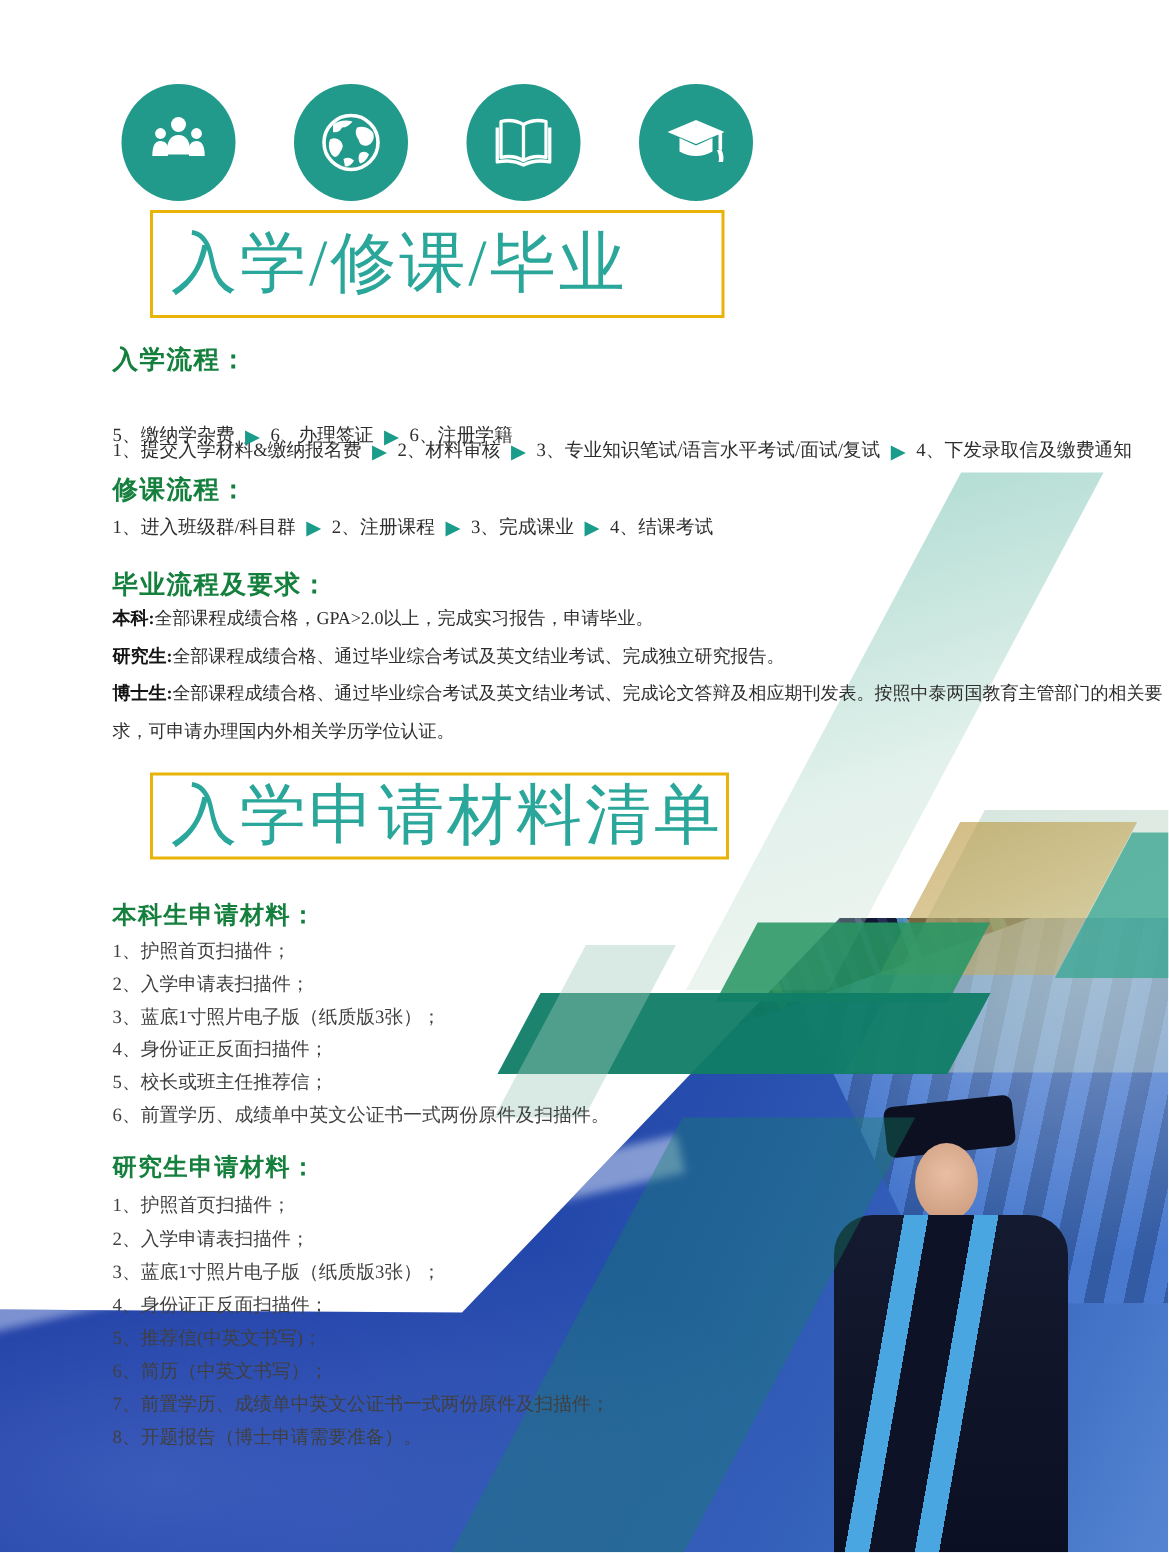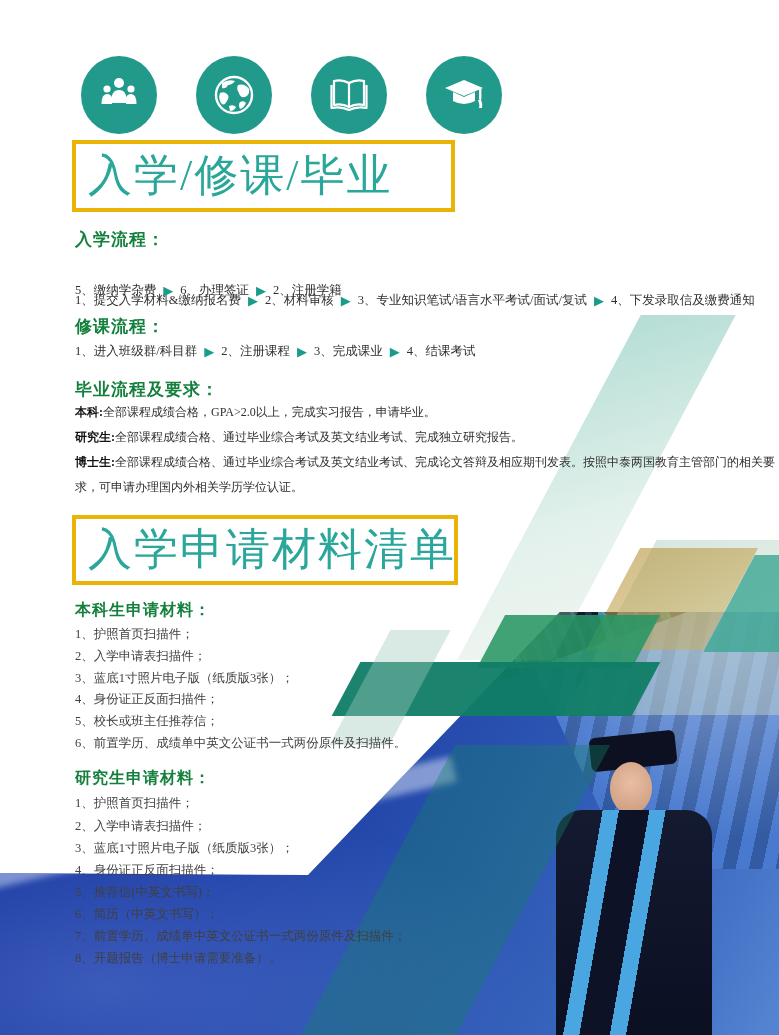--- a/index.html
+++ b/index.html
@@ -10,22 +10,22 @@
 
   
   .icon-circle{
     position:absolute;top:56px;width:76px;height:78px;border-radius:50%;
     background:#229a8b;display:flex;align-items:center;justify-content:center;
   }
   .icon-circle svg{display:block;}
 
   
   .title-box{
-    position:absolute;border:4px solid #eab308;background:transparent;
-    display:flex;align-items:center;box-sizing:border-box;z-index:7;
+    position:absolute;border:2px solid #eab308;background:transparent;
+    display:flex;align-items:center;box-sizing:border-box;z-index:7;margin-left:28px;
   }
   .title-box .title-text{
     color:#2aa79a;font-size:44px;letter-spacing:2px;line-height:1;
     padding-left:12px;white-space:nowrap;font-weight:400;
   }
 
   
   .sec-head{
     position:absolute;color:#15803d;font-size:17px;font-weight:bold;
     letter-spacing:1px;z-index:6;white-space:nowrap;
@@ -180,21 +180,21 @@
     <span class="arrow">▶</span>
     <span>3、专业知识笔试/语言水平考试/面试/复试</span>
     <span class="arrow">▶</span>
     <span>4、下发录取信及缴费通知</span>
   </div>
   <div class="flow-line" style="left:75px;top:282px;">
     <span>5、缴纳学杂费</span>
     <span class="arrow">▶</span>
     <span>6、办理签证</span>
     <span class="arrow">▶</span>
-    <span>2、注册学籍</span>
+    <span>6、注册学籍</span>
   </div>
 
   <div class="sec-head" style="left:75px;top:315px;">修课流程：</div>
   <div class="flow-line" style="left:75px;top:343px;">
     <span>1、进入班级群/科目群</span>
     <span class="arrow">▶</span>
     <span>2、注册课程</span>
     <span class="arrow">▶</span>
     <span>3、完成课业</span>
     <span class="arrow">▶</span>
@@ -205,21 +205,21 @@
   <div class="grad-par" style="left:75px;top:400px;width:695px;">
     <b>本科:</b><span>全部课程成绩合格，GPA&gt;2.0以上，完成实习报告，申请毕业。</span>
   </div>
   <div class="grad-par" style="left:75px;top:450px;width:700px;">
     <b>博士生:</b><span>全部课程成绩合格、通过毕业综合考试及英文结业考试、完成论文答辩及相应期刊发表。按照中泰两国教育主管部门的相关要求，可申请办理国内外相关学历学位认证。</span>
   </div>
   <div class="grad-par" style="left:75px;top:425px;width:695px;">
     <b>研究生:</b><span>全部课程成绩合格、通过毕业综合考试及英文结业考试、完成独立研究报告。</span>
   </div>
 
-  <div class="title-box" style="left:72px;top:515px;width:386px;height:70px;">
+  <div class="title-box" style="left:72px;top:515px;width:386px;height:58px;">
     <span class="title-text">入学申请材料清单</span>
   </div>
 
   <div class="sec-head" style="left:75px;top:600px;font-size:16px;">本科生申请材料：</div>
   <div class="mat-list" style="left:75px;top:626px;width:420px;height:135px;">
     <div class="mat-item" style="top:0px">1、护照首页扫描件；</div>
     <div class="mat-item" style="top:22px">2、入学申请表扫描件；</div>
     <div class="mat-item" style="top:44px">3、蓝底1寸照片电子版（纸质版3张）；</div>
     <div class="mat-item" style="top:65px">4、身份证正反面扫描件；</div>
     <div class="mat-item" style="top:87px">5、校长或班主任推荐信；</div>

